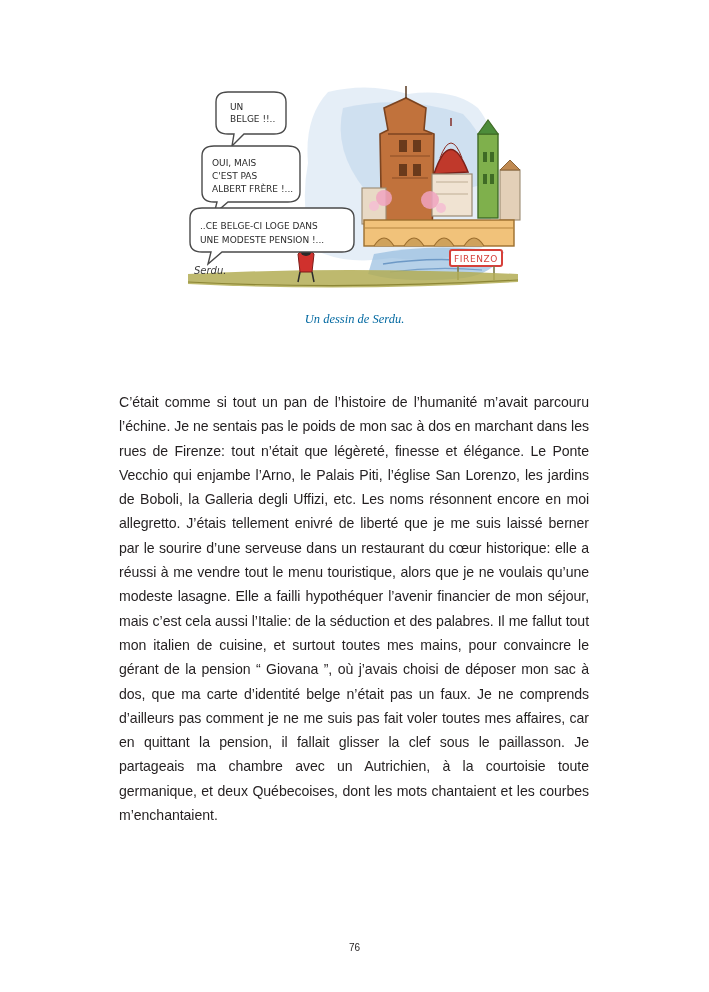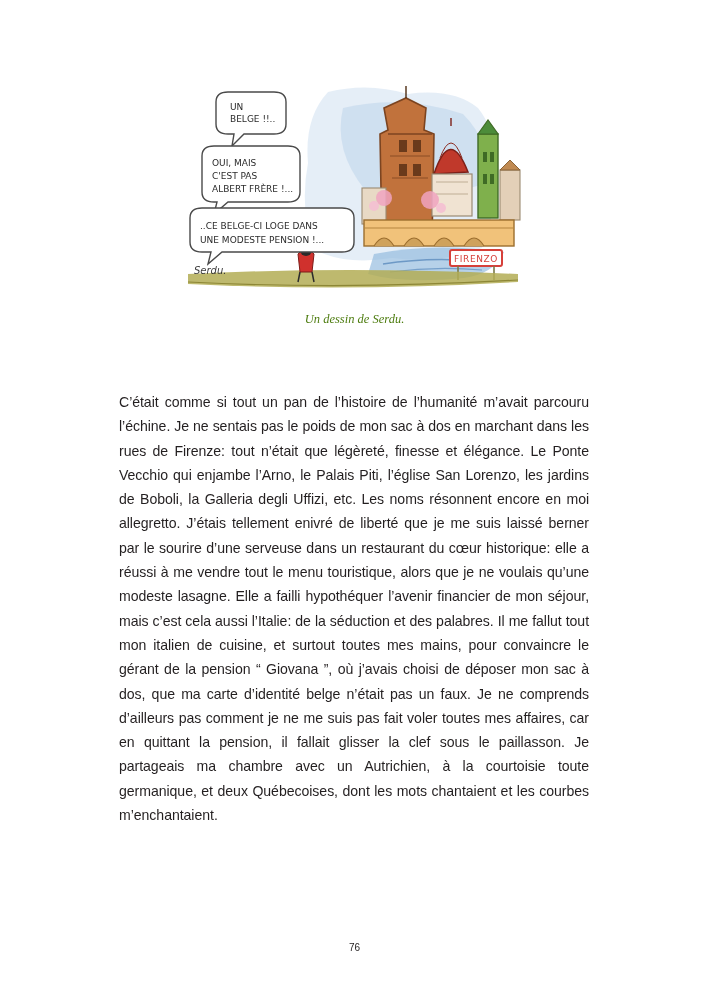--- a/index.html
+++ b/index.html
@@ -35,21 +35,21 @@
   }
   .caption {
     position: absolute;
     left: 0;
     top: 312px;
     width: 709px;
     text-align: center;
     font-family: "Liberation Serif", serif;
     font-style: italic;
     font-size: 12.5px;
-    color: #4d7c0f;
+    color: #0369a1;
   }
 
   
   .body-text {
     position: absolute;
     left: 103px;
     top: 374px;
     width: 502px;
     font-family: "Liberation Sans", sans-serif;
     font-size: 14.1px;

